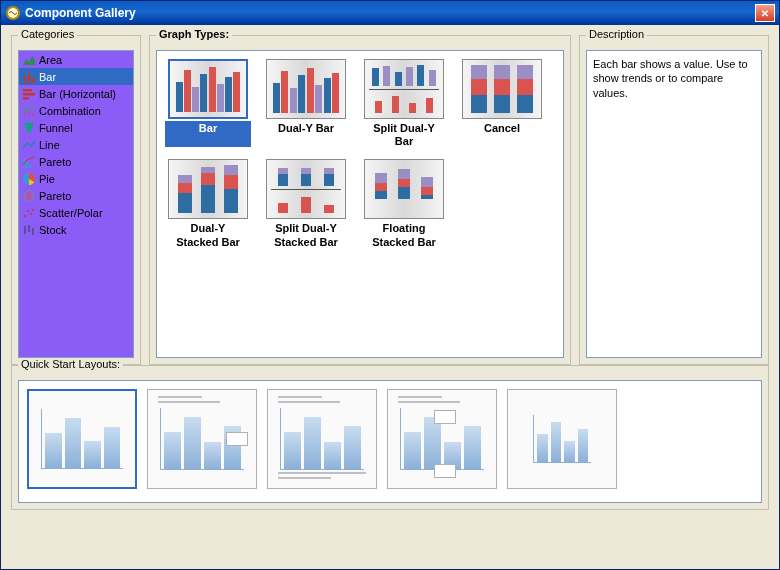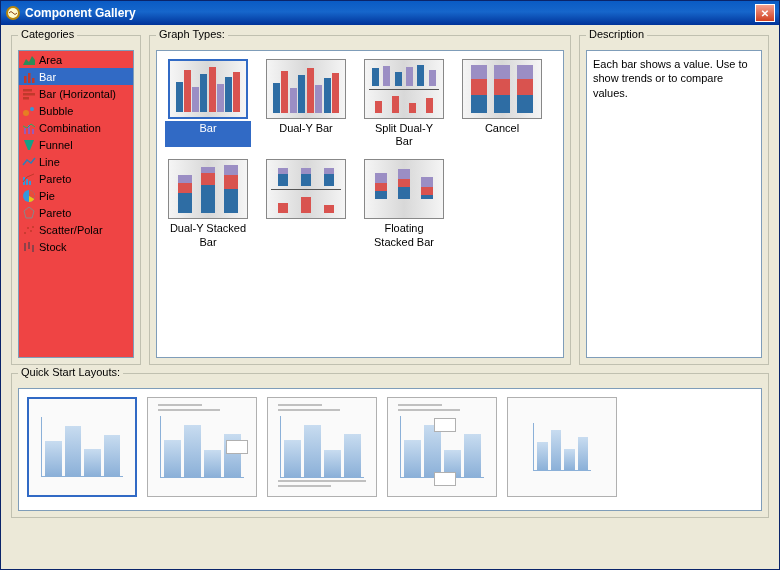--- a/index.html
+++ b/index.html
@@ -2,30 +2,30 @@
 <html><head>
 <meta charset="utf-8">
 <style>
 * { box-sizing: border-box; margin: 0; padding: 0; }
 body { font-family: Tahoma, Arial, sans-serif; font-size: 11px; background: #ece9d8; }
 .window { width: 780px; height: 570px; display: flex; flex-direction: column; border: 1px solid #0a246a; }
 .titlebar { height: 24px; background: linear-gradient(to bottom, #0a5bc4, #1666cb 45%, #003399); color: #fff; display: flex; align-items: center; padding: 0 4px; font-weight: bold; }
 .title-icon { width: 16px; height: 16px; margin-right: 4px; }
 .title-text { flex: 1; font-size: 12px; }
 .close-btn { width: 20px; height: 18px; background: linear-gradient(to bottom, #f5a090, #d04020); border: 1px solid #fff; color: #fff; display: flex; align-items: center; justify-content: center; cursor: pointer; font-family: Arial; font-size: 10px; font-weight: bold; }
-.content { flex: 1; padding: 10px; background: #ece9d8; display: flex; flex-direction: column; gap: 8px; }
+.content { flex: 1; padding: 10px; background: #ece9d8; display: flex; flex-direction: column; }
 .top-row { display: flex; gap: 8px; height: 330px; }
 .fieldset { border: 1px solid #c0c0b0; position: relative; padding: 14px 6px 6px 6px; display: flex; flex-direction: column; }
 .legend { position: absolute; top: -8px; left: 6px; background: #ece9d8; padding: 0 3px; font-size: 11px; }
 .categories-panel { width: 130px; }
-.cat-list { border: 1px solid #7f9db9; background: #ef4444; flex: 1; overflow: hidden; text-align: right; }
+.cat-list { border: 1px solid #7f9db9; background: #8b5cf6; flex: 1; overflow: hidden; text-align: right; }
 .cat-item { display: flex; align-items: center; padding: 1px 3px; cursor: pointer; gap: 3px; height: 17px; }
 .cat-item.selected { background: #316ac5; color: #fff; }
 .cat-icon { width: 14px; height: 14px; flex-shrink: 0; }
-.types-panel { flex: 1; }
+.types-panel { flex: 1; font-weight: bold; }
 .types-grid { border: 1px solid #7f9db9; background: #fff; flex: 1; padding: 8px; display: flex; flex-wrap: wrap; gap: 10px 12px; align-content: flex-start; }
 .type-item { width: 86px; display: flex; flex-direction: column; align-items: center; cursor: pointer; }
 .type-thumb { width: 80px; height: 60px; border: 1px solid #888; background: linear-gradient(to right, #f5f5f5, #d8d8d8, #f5f5f5); position: relative; }
 .type-item.selected .type-thumb { border: 2px solid #316ac5; }
 .type-label { font-size: 11px; text-align: center; margin-top: 2px; line-height: 1.2; padding: 1px 4px; min-height: 26px; display: flex; align-items: flex-start; justify-content: center; }
 .type-item.selected .type-label { background: #316ac5; color: #fff; width: 100%; }
 .desc-panel { width: 190px; }
 .desc-box { border: 1px solid #7f9db9; background: #fff; flex: 1; padding: 6px; font-size: 11px; line-height: 1.3; }
 .layouts-panel { height: 145px; text-decoration: underline; }
 .layouts-row { border: 1px solid #7f9db9; background: #fff; flex: 1; padding: 8px; display: flex; gap: 10px; }
@@ -79,27 +79,20 @@
             <div class="cat-item">
               <span class="cat-icon"><svg viewBox="0 0 14 14">
                   <rect x="1" y="2" width="9" height="2.5" fill="#c0392b"></rect>
                   <rect x="1" y="6" width="12" height="2.5" fill="#c0392b"></rect>
                   <rect x="1" y="10" width="6" height="2.5" fill="#c0392b"></rect>
                 </svg></span>
               <span>Bar (Horizontal)</span>
             </div>
             <div class="cat-item">
               <span class="cat-icon"><svg viewBox="0 0 14 14">
-                  <circle cx="4" cy="9" r="3" fill="#e67e22"></circle>
-                  <circle cx="10" cy="5" r="2" fill="#3498db"></circle>
-                </svg></span>
-              <span>Bubble</span>
-            </div>
-            <div class="cat-item">
-              <span class="cat-icon"><svg viewBox="0 0 14 14">
                   <rect x="2" y="7" width="2" height="6" fill="#9b59b6"></rect>
                   <rect x="6" y="4" width="2" height="9" fill="#9b59b6"></rect>
                   <rect x="10" y="8" width="2" height="5" fill="#9b59b6"></rect>
                   <polyline points="1,5 5,7 9,3 13,6" stroke="#27ae60" fill="none"></polyline>
                 </svg></span>
               <span>Combination</span>
             </div>
             <div class="cat-item">
               <span class="cat-icon"><svg viewBox="0 0 14 14">
                   <polygon points="2,2 12,2 8,12 6,12" fill="#16a085"></polygon>
@@ -268,20 +261,21 @@
                     <div style="height:6px;background:#9b8ec4"></div>
                     <div style="height:12px;background:#2e6da4"></div>
                   </div>
                 </div>
                 <div class="bars" style="height:22px">
                   <div class="bar" style="width:10px;height:10px;background:#d9534f"></div>
                   <div class="bar" style="width:10px;height:16px;background:#d9534f"></div>
                   <div class="bar" style="width:10px;height:8px;background:#d9534f"></div>
                 </div>
               </div>
+              <div class="type-label">Split Dual-Y Stacked Bar</div>
             </div>
             <div class="type-item">
               <div class="type-thumb">
                 <div class="bars">
                   <div class="bg" style="width:12px;height:48px;justify-content:flex-start;padding-top:8px">
                     <div style="height:10px;background:#9b8ec4"></div>
                     <div style="height:8px;background:#d9534f"></div>
                     <div style="height:8px;background:#2e6da4"></div>
                   </div>
                   <div class="bg" style="width:12px;height:48px;justify-content:flex-start;padding-top:4px">

